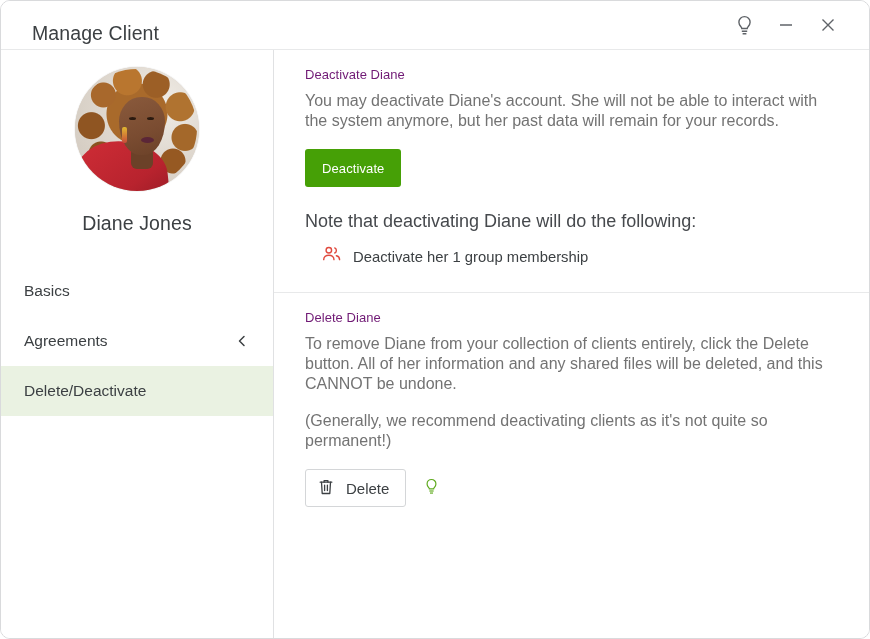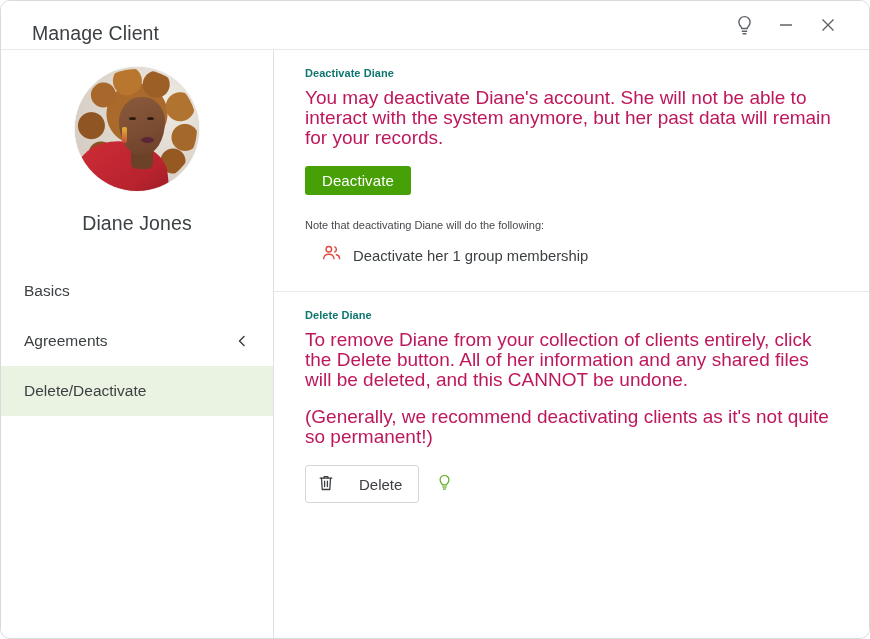--- a/index.html
+++ b/index.html
@@ -206,82 +206,82 @@
     overflow: hidden;
   }
   .section {
     padding: 17px 30px 0 31px;
   }
   .section.first { padding-bottom: 24px; }
   .section.second {
     border-top: 1px solid #e8e9ea;
   }
   .sec-title {
-    font-size: 11px;
-    color: #0f766e;
-    font-weight: 700;
+    font-size: 13px;
+    color: #701a75;
+    font-weight: 400;
     margin-bottom: 9px;
     letter-spacing: .05px;
   }
   .sec-para {
-    font-size: 19px;
+    font-size: 16px;
     line-height: 20px;
-    color: #be185d;
+    color: #737373;
     max-width: 528px;
   }
   .sec-para.wide { max-width: 530px; }
   .sec-para.para2 { margin-top: 17px; }
 
   .btn-row {
     display: flex;
     align-items: center;
     margin-top: 18px;
   }
   .btn-deactivate {
     background: #46a006;
     color: #ffffff;
     border: none;
     border-radius: 3px;
-    height: 29px;
+    height: 38px;
     padding: 0 17px;
-    font-size: 15px;
+    font-size: 13px;
     font-family: inherit;
     cursor: pointer;
     letter-spacing: .1px;
   }
   .btn-delete {
     background: #ffffff;
     color: #3c4043;
     border: 1px solid #d4d6d8;
     border-radius: 3px;
     height: 38px;
     padding: 0 16px 0 12px;
     font-size: 15px;
     font-family: inherit;
     cursor: pointer;
     display: flex;
     align-items: center;
-    gap: 25px;
+    gap: 12px;
   }
   .hint-link {
     display: flex;
     align-items: center;
     gap: 6px;
     margin-left: 21px;
     color: #5faa1e;
     font-size: 14.3px;
     text-decoration: none;
     cursor: pointer;
   }
   .hint-link.delete-hint { margin-left: 18px; }
   .bulb { flex: 0 0 auto; display: block; }
 
   .note-label {
     margin-top: 24px;
-    font-size: 11px;
+    font-size: 18px;
     color: #46494d;
   }
   .note-row {
     display: flex;
     align-items: center;
     gap: 12px;
     margin-top: 13px;
     padding-left: 17px;
   }
   .note-icon { flex: 0 0 auto; display: block; color: #e04a3f; }

